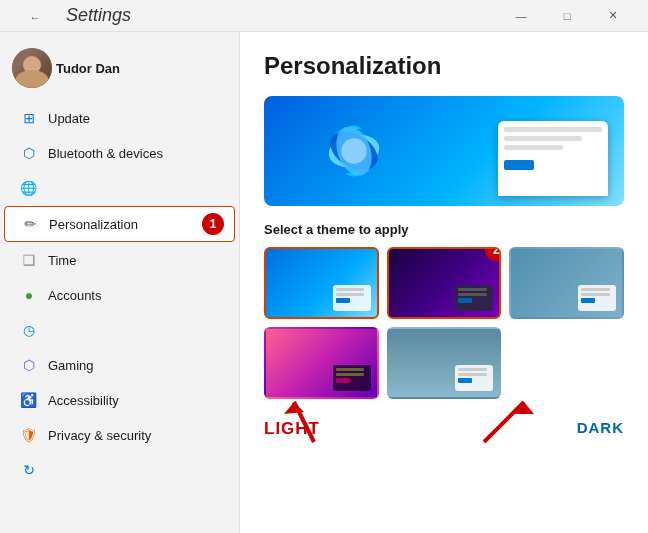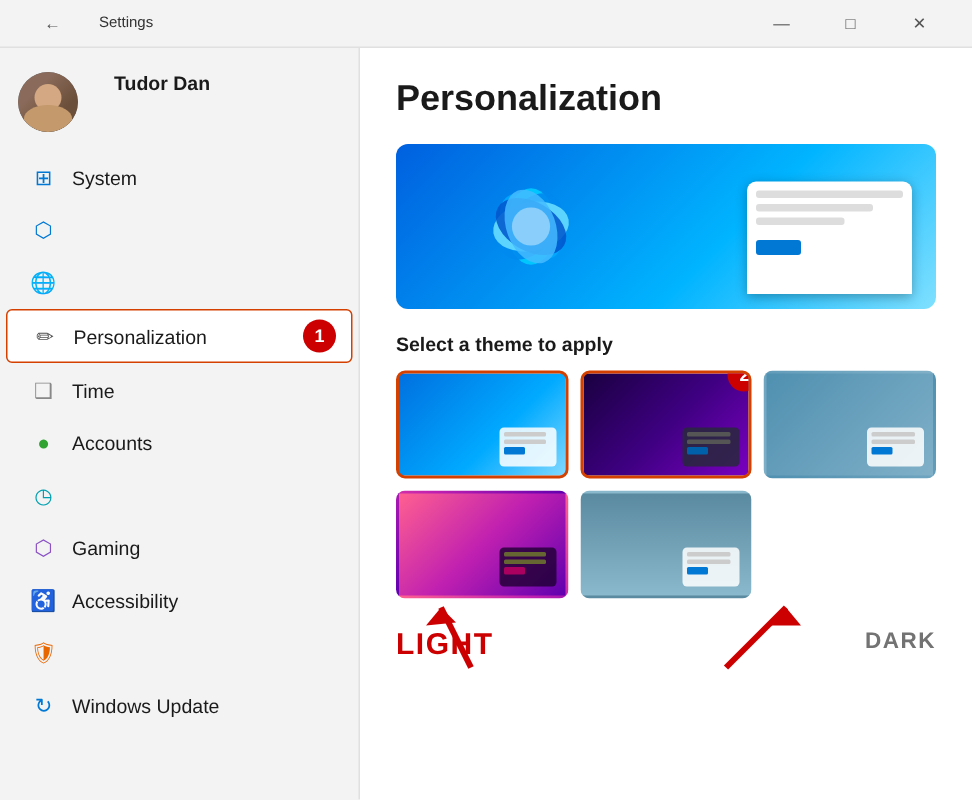--- a/index.html
+++ b/index.html
@@ -21,22 +21,23 @@
       padding: 0 12px;
       justify-content: space-between;
       border-bottom: 1px solid #e0e0e0;
     }
     .titlebar-left {
       display: flex;
       align-items: center;
       gap: 8px;
     }
     .titlebar-title {
-      font-size: 10px;
+      font-size: 18px;
       color: #333;
+      font-style: italic;
     }
     .titlebar-controls {
       display: flex;
       gap: 0;
     }
     .titlebar-btn {
       width: 46px;
       height: 32px;
       display: flex;
       align-items: center;
@@ -60,22 +61,22 @@
       background: #f3f3f3;
       display: flex;
       flex-direction: column;
       overflow-y: auto;
       border-right: 1px solid #e0e0e0;
       padding-bottom: 8px;
     }
 
     .user-profile {
       display: flex;
-      align-items: flex-start;
-      gap: 24px;
+      align-items: center;
+      gap: 4px;
       padding: 16px 12px 12px 12px;
     }
     .avatar {
       width: 40px;
       height: 40px;
       border-radius: 50%;
       background: #6b6b6b;
       overflow: hidden;
       flex-shrink: 0;
       display: flex;
@@ -403,24 +404,25 @@
       <div class="avatar">
         <div class="avatar-img"></div>
       </div>
       <span class="user-name">Tudor Dan</span>
     </div>
 
 
     <div id="nav-items">
         <div class="nav-item">
           <span class="nav-icon blue">⊞</span>
-          <span>System</span>
+          <span>Update</span>
         </div>
         <div class="nav-item">
           <span class="nav-icon blue">⬡</span>
+          <span>Bluetooth &amp; devices</span>
         </div>
         <div class="nav-item">
           <span class="nav-icon teal">🌐</span>
         </div>
         <div class="nav-item active">
           <span class="nav-icon pencil">✏</span>
           <span>Personalization</span>
           <span class="annotation-circle">1</span>
         </div>
         <div class="nav-item">
@@ -437,24 +439,24 @@
         <div class="nav-item">
           <span class="nav-icon purple">⬡</span>
           <span>Gaming</span>
         </div>
         <div class="nav-item">
           <span class="nav-icon navy">♿</span>
           <span>Accessibility</span>
         </div>
         <div class="nav-item">
           <span class="nav-icon orange">🛡</span>
+          <span>Privacy &amp; security</span>
         </div>
         <div class="nav-item">
           <span class="nav-icon blue">↻</span>
-          <span>Windows Update</span>
         </div>
       </div>
   </div>
 
   <div class="content">
     <div class="page-title">Personalization</div>
 
     <div class="theme-preview">
 
       <svg class="win-flower" viewBox="0 0 140 110" xmlns="http://www.w3.org/2000/svg">
@@ -525,22 +527,22 @@
         <line x1="30" y1="48" x2="10" y2="8" stroke="#cc0000" stroke-width="4"></line>
         <polygon points="10,8 0,20 20,18" fill="#cc0000"></polygon>
       </svg>
 
       <svg style="position:absolute; right:80px; bottom:-5px; pointer-events:none;" width="80" height="50" viewBox="0 0 80 50">
         <line x1="20" y1="48" x2="60" y2="8" stroke="#cc0000" stroke-width="4"></line>
         <polygon points="60,8 50,20 70,20" fill="#cc0000"></polygon>
       </svg>
 
       <div style="display:flex; justify-content:space-between; padding: 4px 0 0 0; position:relative;">
-        <span style="font-size:20px; font-weight:900; color:#cc0000; letter-spacing:1px;">LIGHT</span>
-        <span style="font-size:15px; font-weight:900; color:#737373; letter-spacing:1px;">DARK</span>
+        <span style="font-size:17px; font-weight:900; color:#cc0000; letter-spacing:1px;">LIGHT</span>
+        <span style="font-size:15px; font-weight:900; color:#0369a1; letter-spacing:1px;">DARK</span>
       </div>
     </div>
 
     <div id="settings-rows">
         <div class="settings-row">
           <div class="settings-row-icon" style="font-size: 20px;">🖼</div>
           <div class="settings-row-text">
             <div class="settings-row-title">Background</div>
           </div>
         </div>

